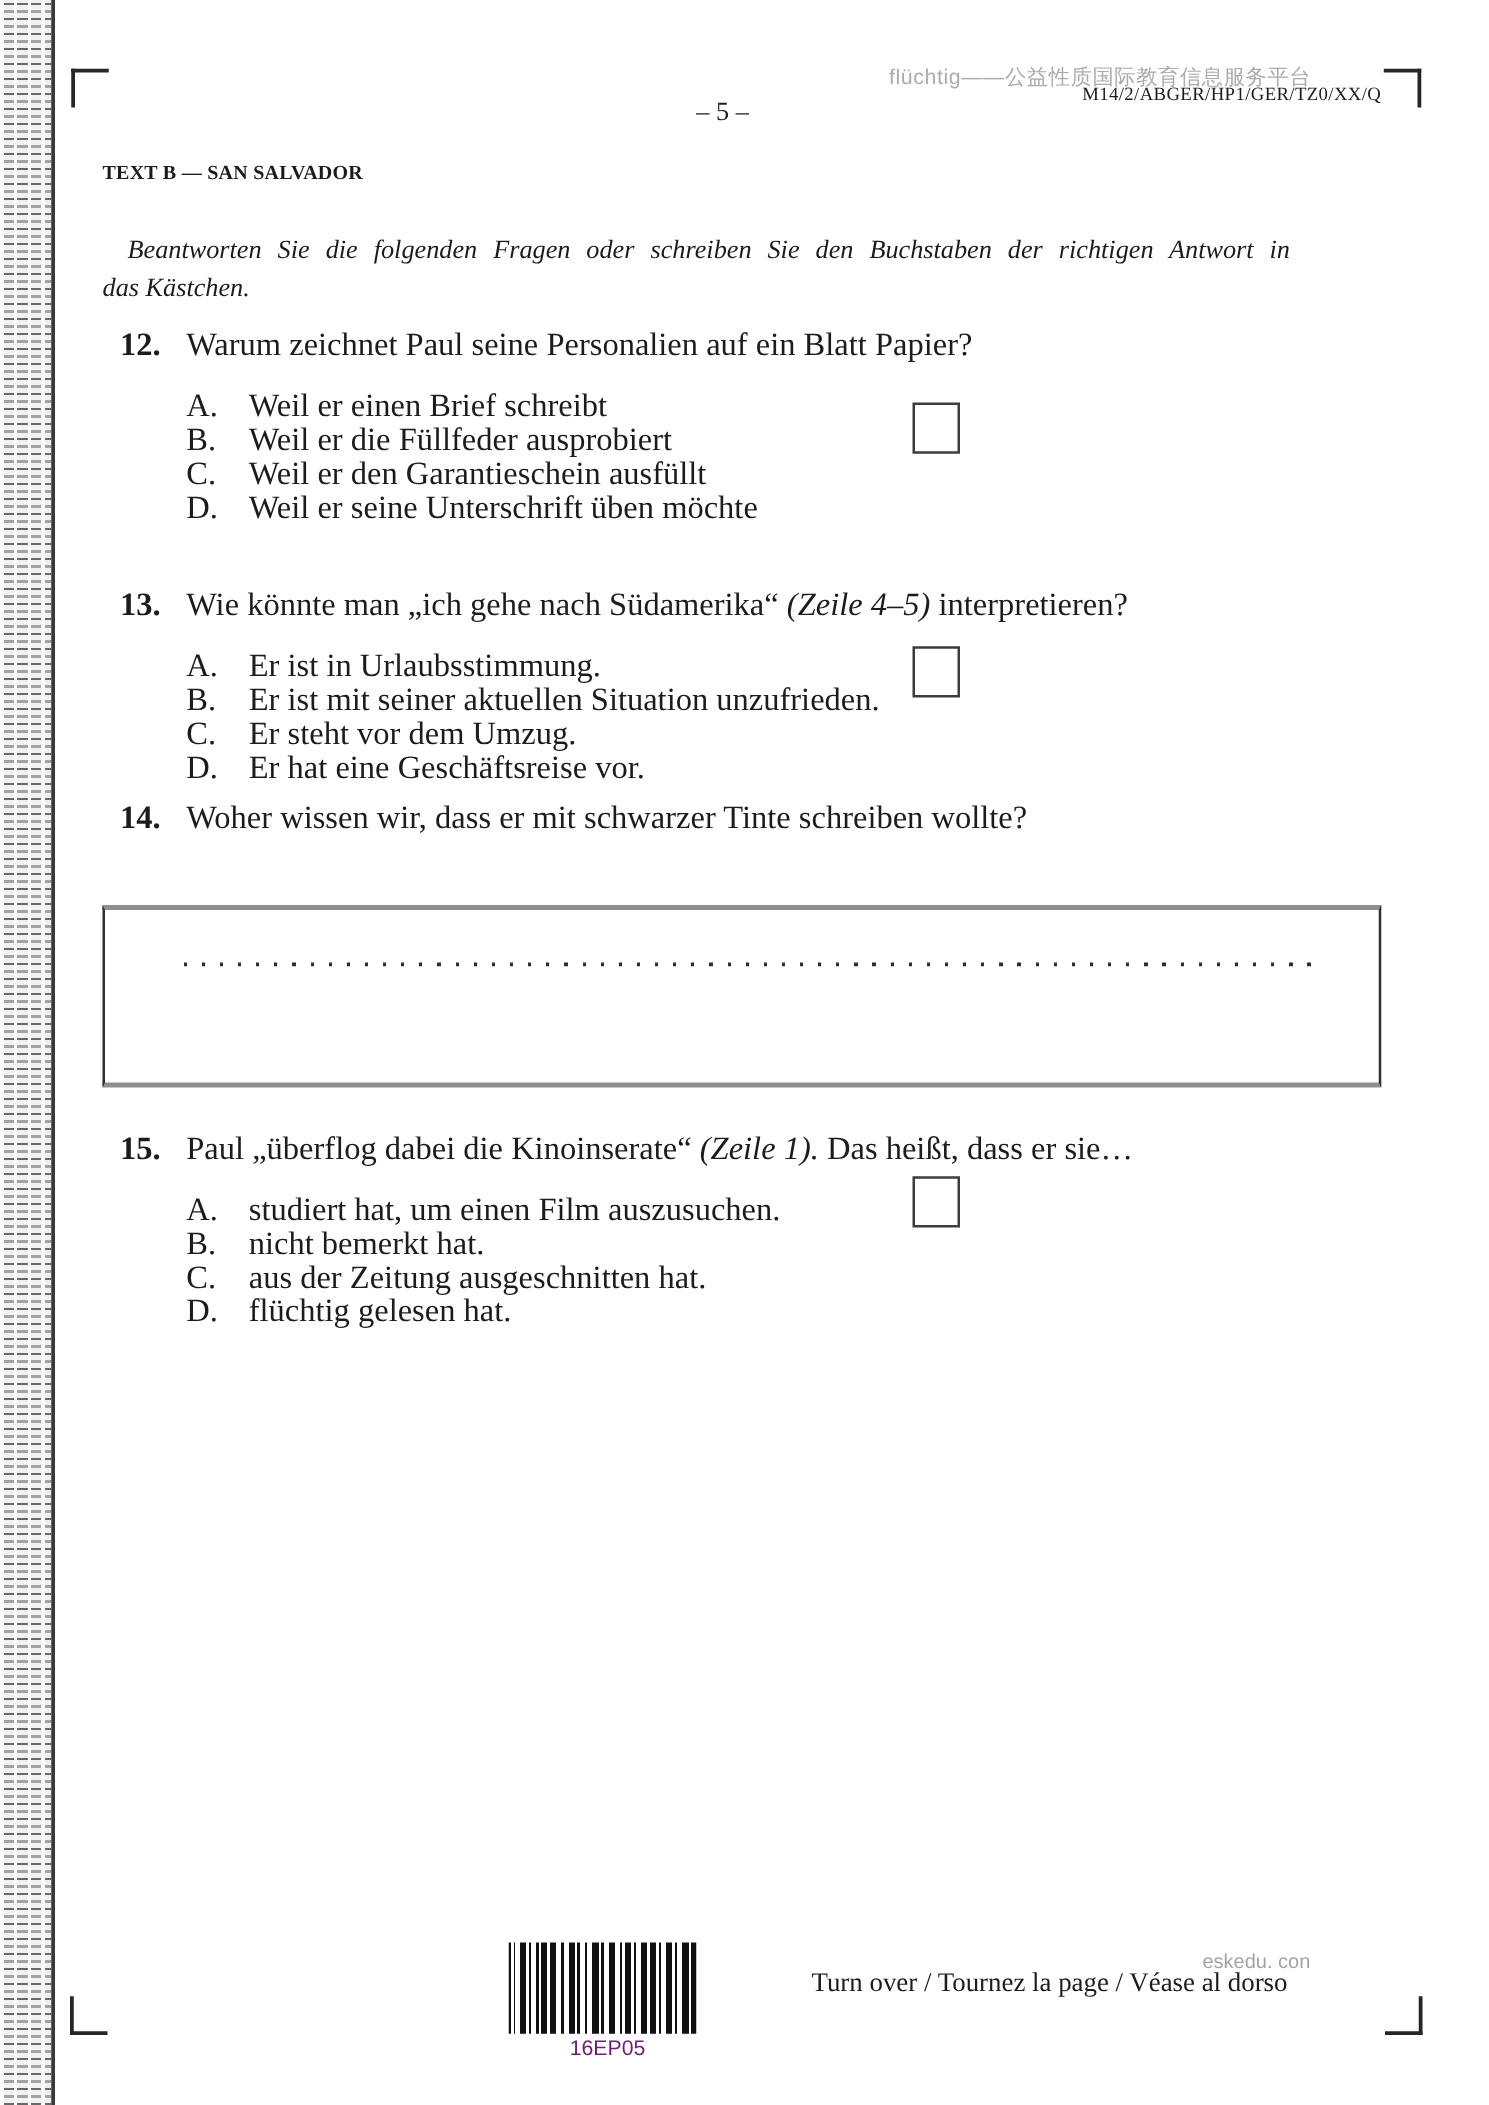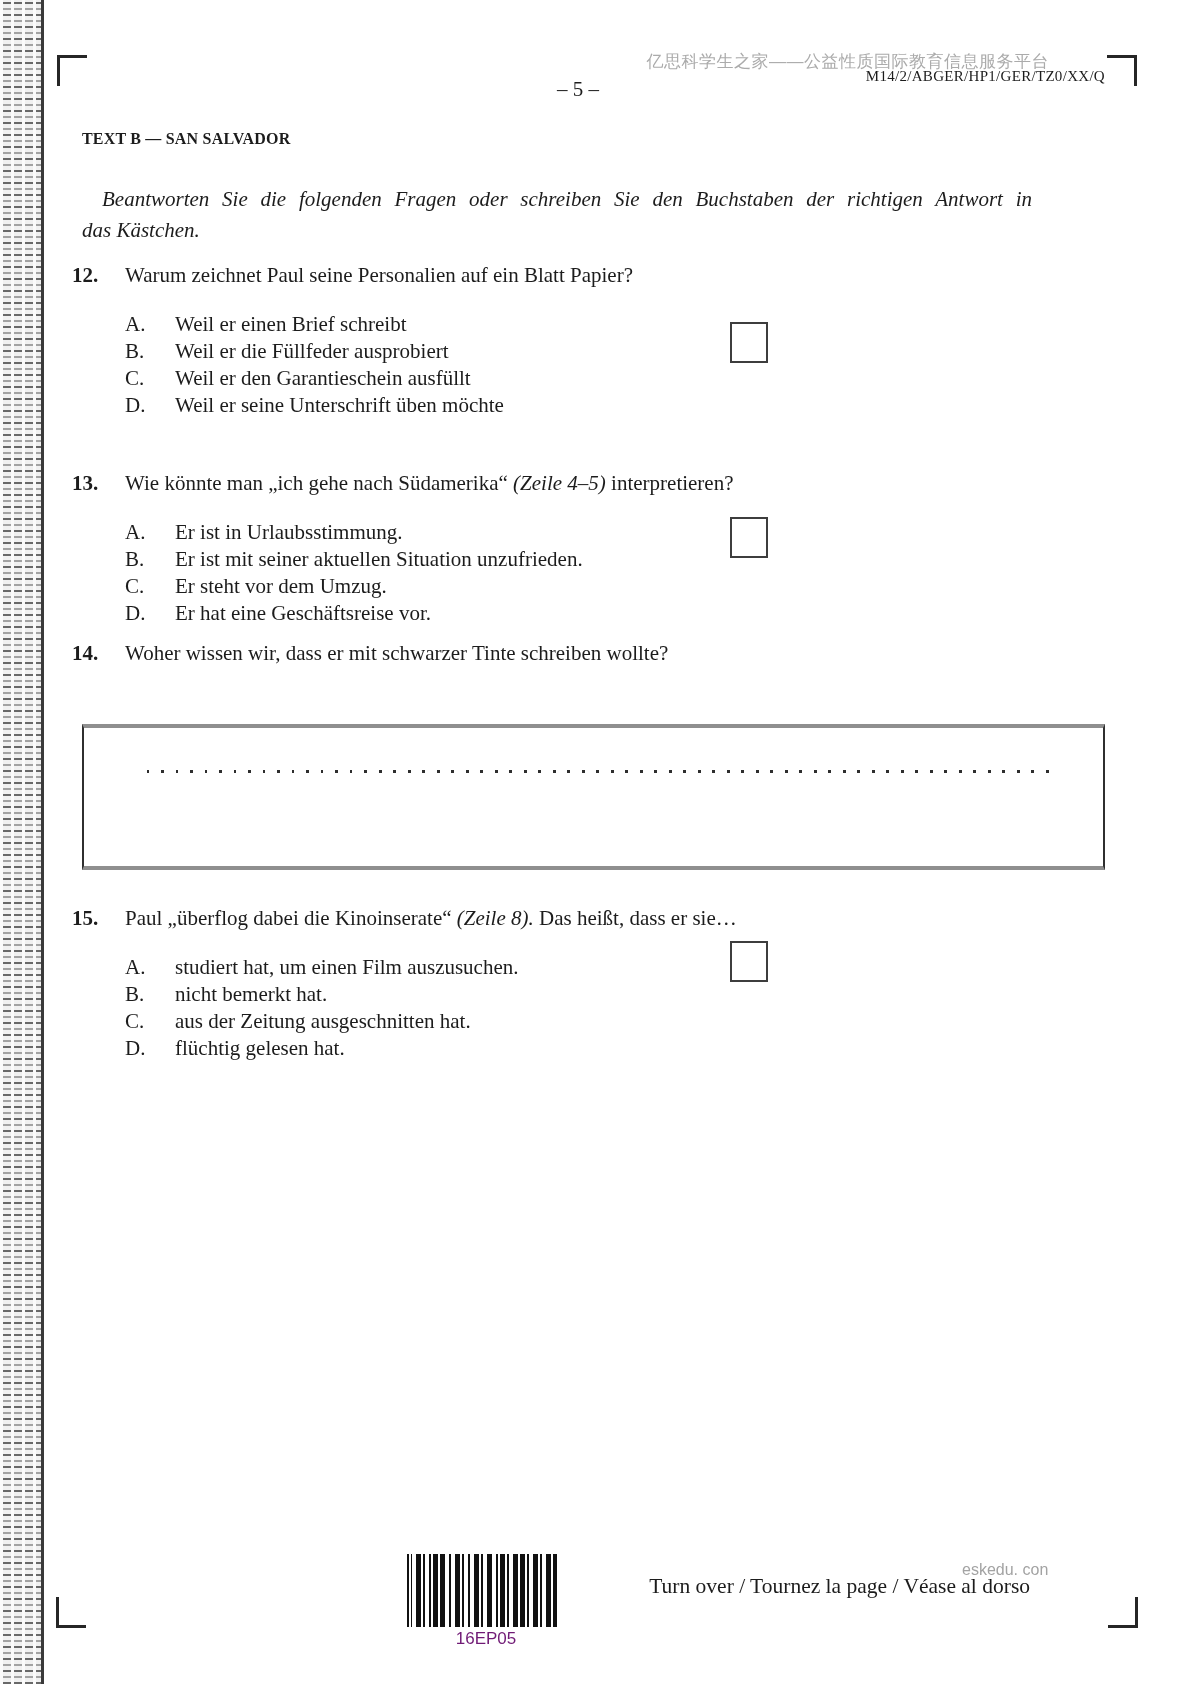--- a/index.html
+++ b/index.html
@@ -25,21 +25,21 @@
   .cn-watermark{position:absolute;top:50px;right:142px;font-family:"Liberation Sans",sans-serif;
     font-size:17px;color:#ababab;letter-spacing:.5px;white-space:nowrap;}
   .page-num{position:absolute;top:77px;left:536px;width:84px;text-align:center;font-size:21px;}
   .exam-code{position:absolute;top:68px;right:86px;font-size:15px;letter-spacing:.3px;white-space:nowrap;}
 
   
   .section-title{position:absolute;top:130px;left:82px;font-size:16px;font-weight:bold;letter-spacing:.2px;}
   .instructions{position:absolute;top:184px;left:82px;width:950px;font-style:italic;font-size:21px;line-height:31px;}
   .instr-line1{text-align:justify;text-align-last:justify;margin-left:20px;}
 
-  .question{position:absolute;left:72px;width:1020px;font-size:21px;line-height:27px;}
+  .question{position:absolute;left:96px;width:1020px;font-size:26px;line-height:27px;}
   .q-line{display:flex;}
   .q-num{font-weight:bold;width:53px;flex:0 0 53px;}
   .q-text{white-space:nowrap;}
   .options{margin-top:22px;margin-left:53px;}
   .option{display:flex;line-height:27px;}
   .opt-letter{width:50px;flex:0 0 50px;}
   .italic{font-style:italic;}
 
   
   .answer-box{position:absolute;width:34px;height:37px;border:2px solid #3d3d3d;background:#fff;}
@@ -80,21 +80,21 @@
 
 <div id="page">
 
   <div class="edge-strip"></div>
 
   <div class="crop tl"></div>
   <div class="crop tr"></div>
   <div class="crop bl"></div>
   <div class="crop br"></div>
 
-  <div class="cn-watermark">亿思科学生之家——公益性质国际教育信息服务平台</div>
+  <div class="cn-watermark">flüchtig——公益性质国际教育信息服务平台</div>
   <div class="page-num">– 5 –</div>
   <div class="exam-code">M14/2/ABGER/HP1/GER/TZ0/XX/Q</div>
 
   <div class="section-title">TEXT B — SAN SALVADOR</div>
 
   <div class="instructions">
     <div class="instr-line1">Beantworten Sie die folgenden Fragen oder schreiben Sie den Buchstaben der richtigen Antwort in</div>
     <div class="instr-line2">das Kästchen.</div>
   </div>
 
@@ -156,21 +156,21 @@
       <span class="q-text">Woher wissen wir, dass er mit schwarzer Tinte schreiben wollte?</span>
     </div>
   </div>
   <div class="open-answer-box">
     <div class="dotted-line"></div>
   </div>
 
   <div class="question" style="top:905px;">
     <div class="q-line">
       <span class="q-num">15.</span>
-      <span class="q-text"><span>Paul „überflog dabei die Kinoinserate“ </span><span class="italic">(Zeile 8).</span><span>  Das heißt, dass er sie…</span></span>
+      <span class="q-text"><span>Paul „überflog dabei die Kinoinserate“ </span><span class="italic">(Zeile 1).</span><span>  Das heißt, dass er sie…</span></span>
     </div>
     <div class="options">
       <div class="option">
         <span class="opt-letter">A.</span>
         <span>studiert hat, um einen Film auszusuchen.</span>
       </div>
       <div class="option">
         <span class="opt-letter">B.</span>
         <span>nicht bemerkt hat.</span>
       </div>

